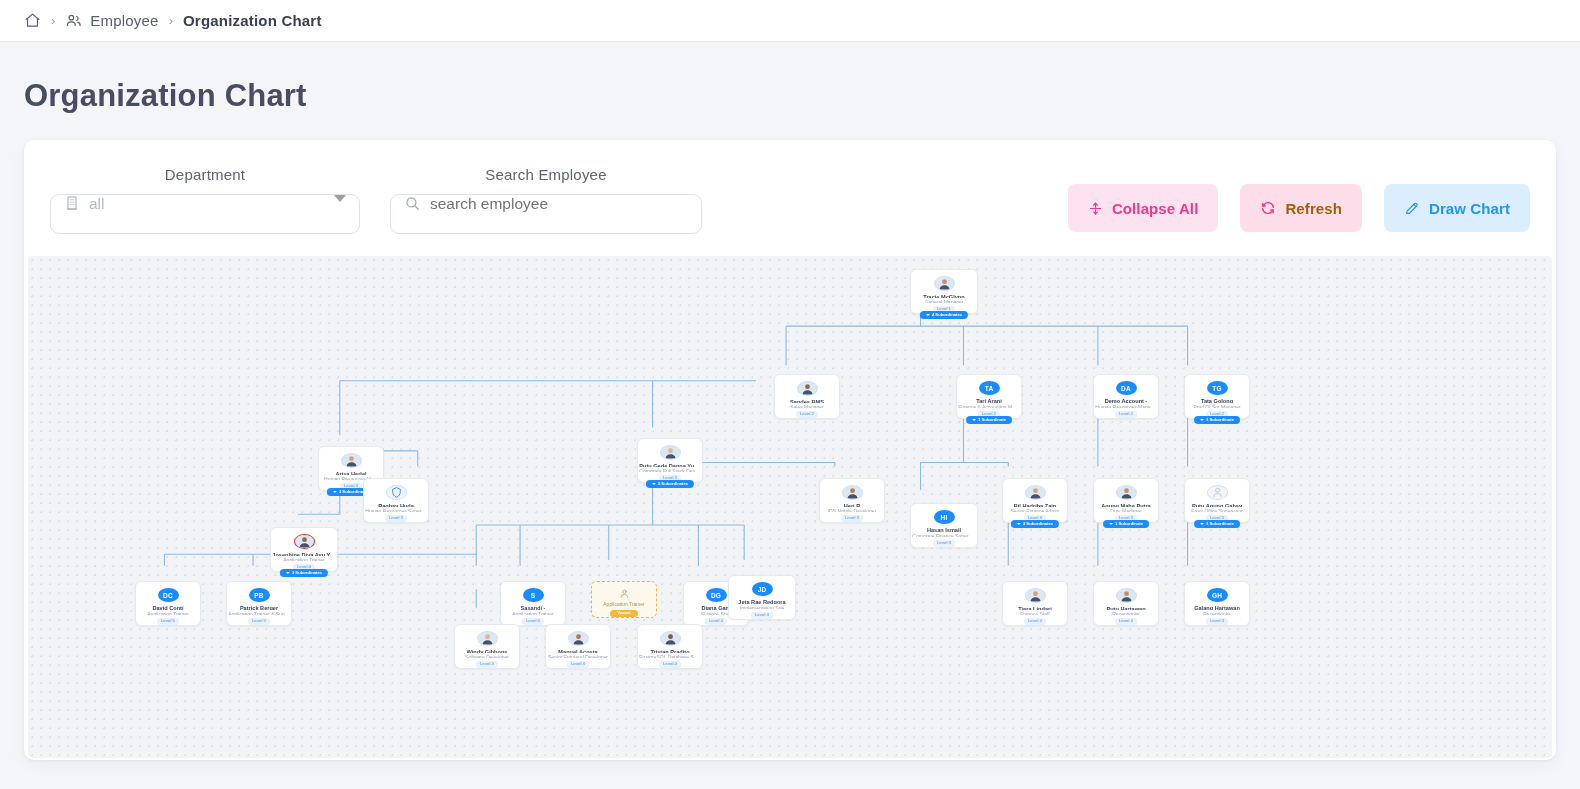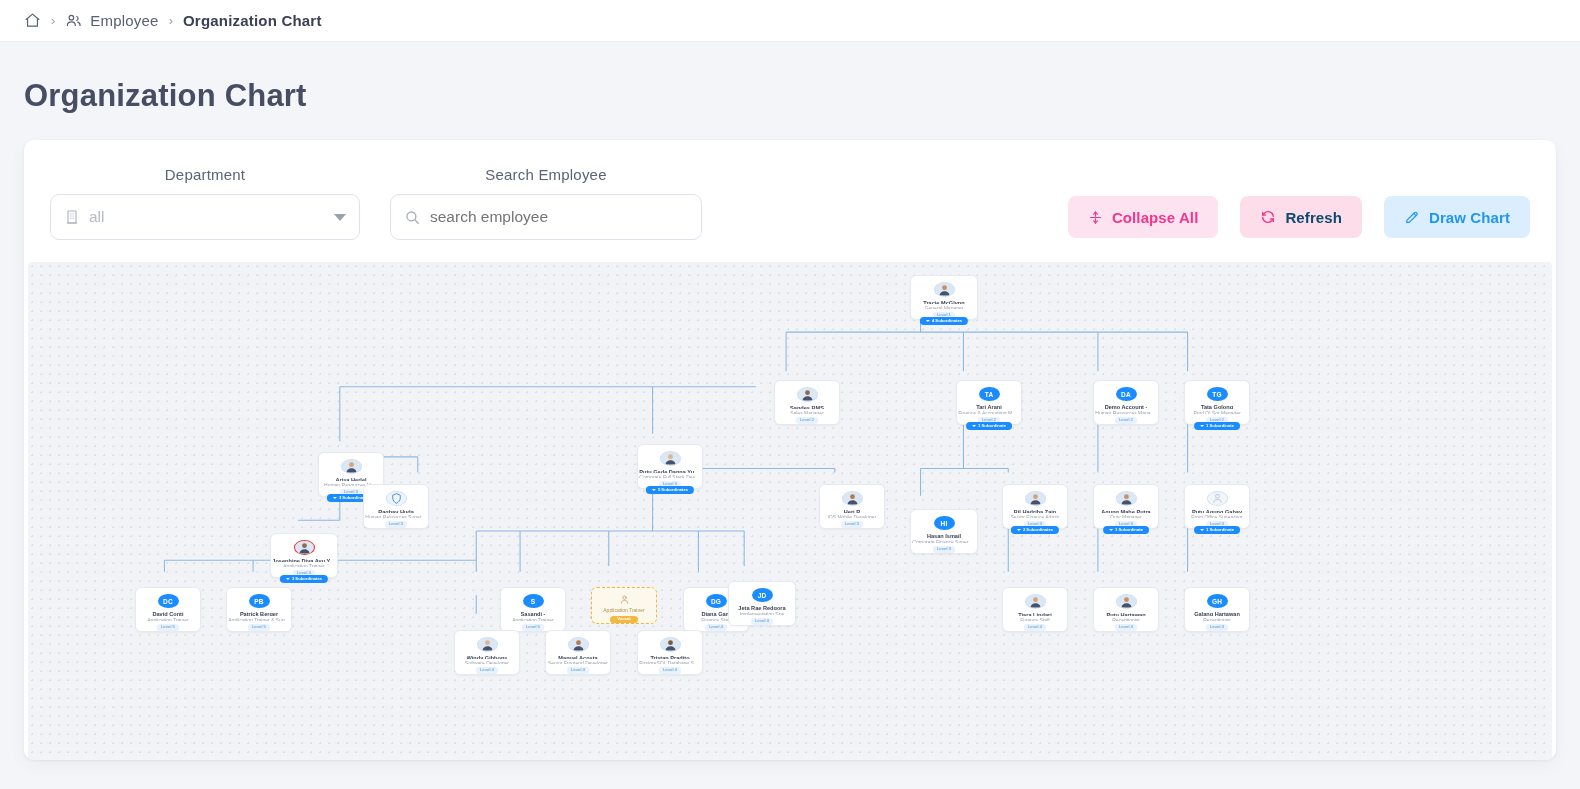--- a/index.html
+++ b/index.html
@@ -46,40 +46,40 @@
   .filters {
     display: flex; align-items: flex-end;
     padding: 26px 26px 22px 26px;
     gap: 16px;
   }
   .field { display: flex; flex-direction: column; }
   .field-label {
     font-size: 15px; color: #5d6377; margin-bottom: 11px; letter-spacing: .2px; text-align: center;
   }
   .inputbox {
-    display: flex; align-items: center; gap: 9px;
-    height: 46px; border: 1px solid #dfe2ea; border-radius: 9px;
+    display: flex; align-items: flex-start; gap: 9px;
+    height: 40px; border: 1px solid #dfe2ea; border-radius: 9px;
     padding: 0 13px; background: #fff;
   }
   .inputbox.dept { width: 310px; }
   .inputbox.search { width: 312px; }
   .inputvalue { font-size: 15.5px; color: #b6bac6; flex: 1; }
   .caret {
     width: 0; height: 0; border-left: 6px solid transparent;
     border-right: 6px solid transparent; border-top: 7px solid #9aa0ae;
   }
   .btnrow { display: flex; gap: 22px; margin-left: auto; padding-bottom: 2px; }
   .btn {
     display: flex; align-items: center; gap: 9px;
-    height: 42px; padding: 0 20px; border: none; border-radius: 8px;
+    height: 48px; padding: 0 20px; border: none; border-radius: 8px;
     font-size: 15px; font-weight: 600; cursor: pointer; letter-spacing: .1px;
     font-family: "Liberation Sans", sans-serif;
   }
   .btn-collapse { background: #fde3ef; color: #f4368c; }
-  .btn-refresh  { background: #fcdde9; color: #0c4a6e; align-items: center; }
+  .btn-refresh  { background: #fcdde9; color: #a16207; align-items: center; }
   .btn-draw     { background: #dbeeff; color: #2196f3; }
   .btn-download { background: #e2f5da; color: #64bb3c; }
 
   
   .canvas {
     position: relative;
     margin: 0 4px 4px 4px;
     height: 502px;
     background-color: #f2f3f6;
     background-image: radial-gradient(#dcdee6 1px, transparent 1px);

